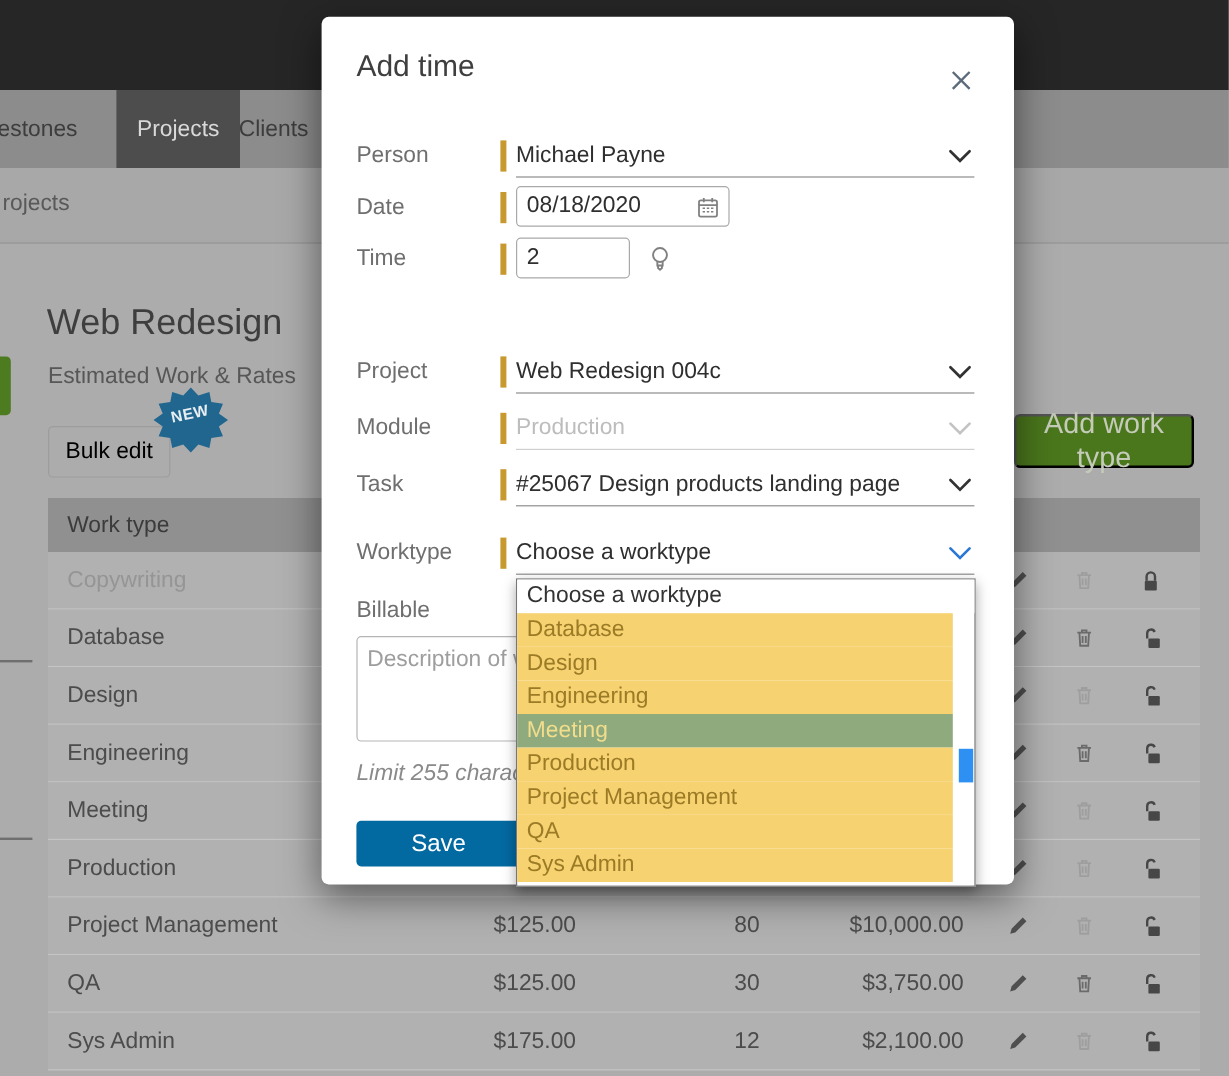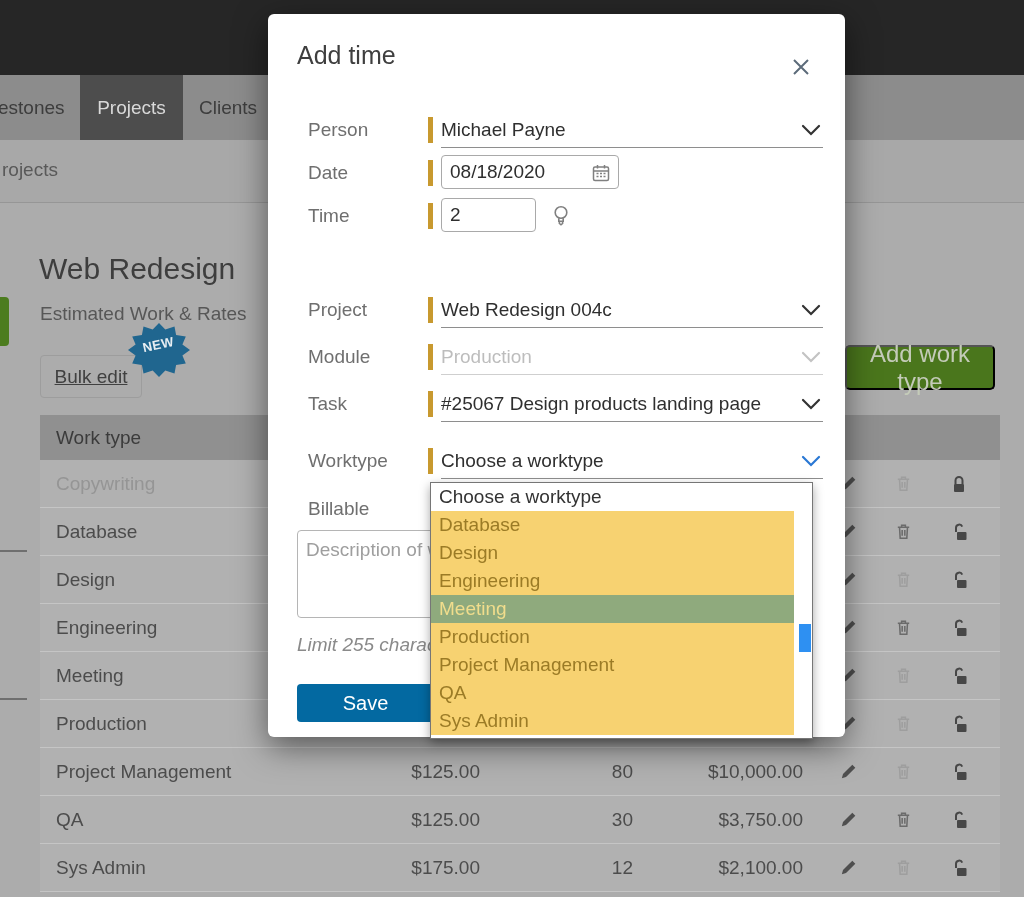--- a/index.html
+++ b/index.html
@@ -8,31 +8,31 @@
     font-family:"Liberation Sans", sans-serif;
     background:#ACACAC;
   }
   
   .topbar{position:absolute;left:0;top:0;width:1024px;height:75px;background:#262626;}
   .tabbar{position:absolute;left:0;top:75px;width:1024px;height:65px;background:#8C8C8C;}
   .tab{position:absolute;top:0;height:65px;display:flex;align-items:center;justify-content:center;
        font-size:19px;color:#3D3D3D;padding:0 26px;box-sizing:border-box;}
   .tab.active{background:#4D4D4D;color:#D9D9D9;}
   .tab-milestones{left:-28px;}
-  .tab-projects{left:80px;width:103px;}
+  .tab-projects{left:97px;width:103px;}
   .tab-clients{left:183px;width:90px;}
   .crumbbar{position:absolute;left:0;top:140px;width:1024px;height:63px;background:#A8A8A8;
             border-bottom:1px solid #969696;box-sizing:border-box;}
   .crumb{position:absolute;left:2px;top:19px;font-size:19px;color:#595959;}
   .page-title{position:absolute;left:39px;top:252px;font-size:30px;color:#3E3E3E;}
   .page-sub{position:absolute;left:40px;top:303px;font-size:19px;color:#575757;}
   .green-sliver{position:absolute;left:0;top:297px;width:9px;height:49px;background:#4C7C1F;border-radius:0 4px 4px 0;}
   .bulk-btn{position:absolute;left:40px;top:355px;width:102px;height:43px;border:1px solid #9D9D9D;
             border-radius:4px;box-sizing:border-box;display:flex;align-items:center;justify-content:center;
-            font-size:19px;color:#404040;background:transparent;text-decoration:underline;}
+            font-size:19px;color:#000000;background:transparent;}
   .new-badge{position:absolute;left:127px;top:322px;width:64px;height:58px;}
   .new-badge .txt{position:absolute;left:0;top:0;width:64px;height:52px;display:flex;align-items:center;
             justify-content:center;color:#E8EEF2;font-size:13px;font-weight:bold;
             transform:rotate(-12deg) translateY(-4px);letter-spacing:.5px;}
   .addwt-btn{position:absolute;left:845px;top:345px;width:150px;height:45px;background:#4A761C;border-radius:5px;
             display:flex;align-items:center;justify-content:center;font-size:24px;color:#C4CBB9;}
   .tickline{position:absolute;left:0;width:27px;height:2px;background:#6F6F6F;}
   
   .table{position:absolute;left:40px;top:415px;width:960px;}
   .thead{height:45px;background:#909090;display:flex;align-items:center;font-size:19px;color:#3B3B3B;}
@@ -45,21 +45,21 @@
   .trow .c-hours{left:500px;width:93px;justify-content:flex-end;}
   .trow .c-total{left:620px;width:143px;justify-content:flex-end;}
   .icell{position:absolute;top:0;height:47px;width:36px;display:flex;align-items:center;justify-content:center;}
   .icell.p{left:790px;} .icell.t{left:845px;} .icell.l{left:901px;}
   .i-pencil{color:#4F4F4F;} .i-trash.on{color:#6B6B6B;} .i-trash.off{color:#9E9E9E;} .i-lock{color:#474747;}
   
   .modal{position:absolute;left:268px;top:14px;width:577px;height:723px;background:#FFFFFF;border-radius:6px;
          box-shadow:0 10px 32px rgba(0,0,0,.5);z-index:10;}
   .m-title{position:absolute;left:29px;top:27px;font-size:25px;color:#3F3F3F;font-weight:400;}
   .m-close{position:absolute;left:522px;top:42px;width:24px;height:24px;color:#5C6B7A;cursor:pointer;}
-  .frow{position:absolute;left:11px;width:577px;height:36px;}
+  .frow{position:absolute;left:0;width:577px;height:36px;}
   .flabel{position:absolute;left:29px;top:0;height:36px;display:flex;align-items:center;font-size:19px;color:#6F6F6F;}
   .reqbar{position:absolute;left:149px;top:5px;width:5px;height:26px;background:#C8992F;}
   .fctrl{position:absolute;left:162px;top:0;width:382px;height:36px;display:flex;align-items:center;
          font-size:19px;color:#2F2F2F;white-space:nowrap;}
   .fctrl.underlined{border-bottom:1px solid #8E8E8E;box-sizing:border-box;}
   .fctrl .chev{position:absolute;right:2px;top:12px;}
   .fctrl.disabled{color:#BDBDBD;border-bottom-color:#CFCFCF;}
   .boxinput{border:1px solid #A9A9A9;border-radius:4px;height:34px;box-sizing:border-box;font-size:19px;
             color:#2F2F2F;padding:0 8px;font-family:"Liberation Sans",sans-serif;background:#fff;outline:none;}
   .m-textarea{position:absolute;left:29px;top:516px;width:346px;height:88px;border:1px solid #B5B5B5;border-radius:4px;

